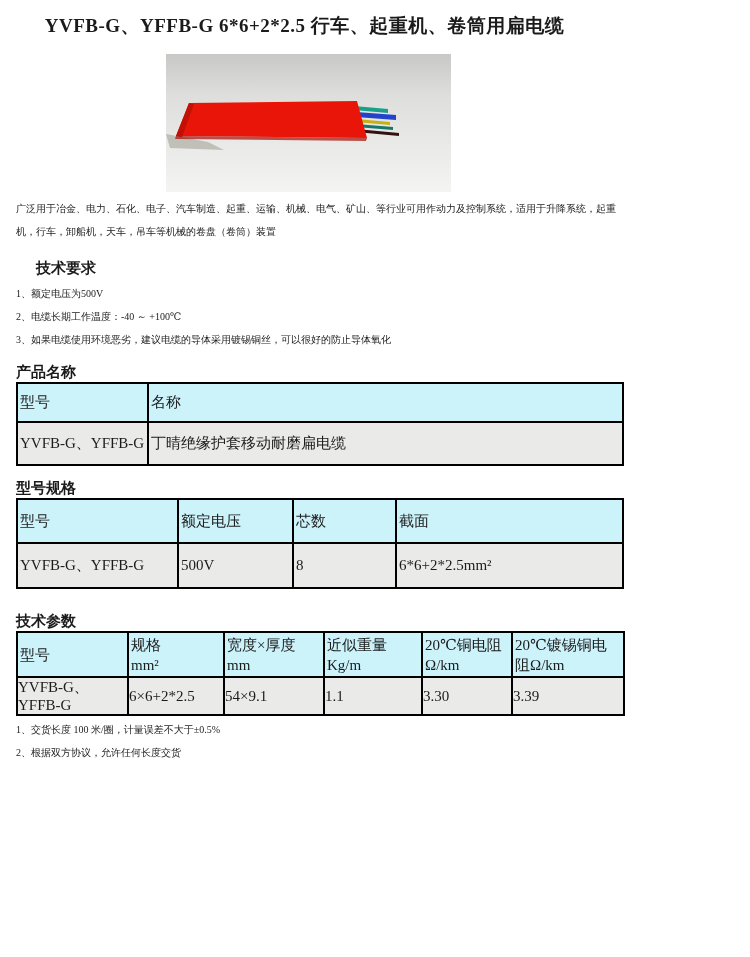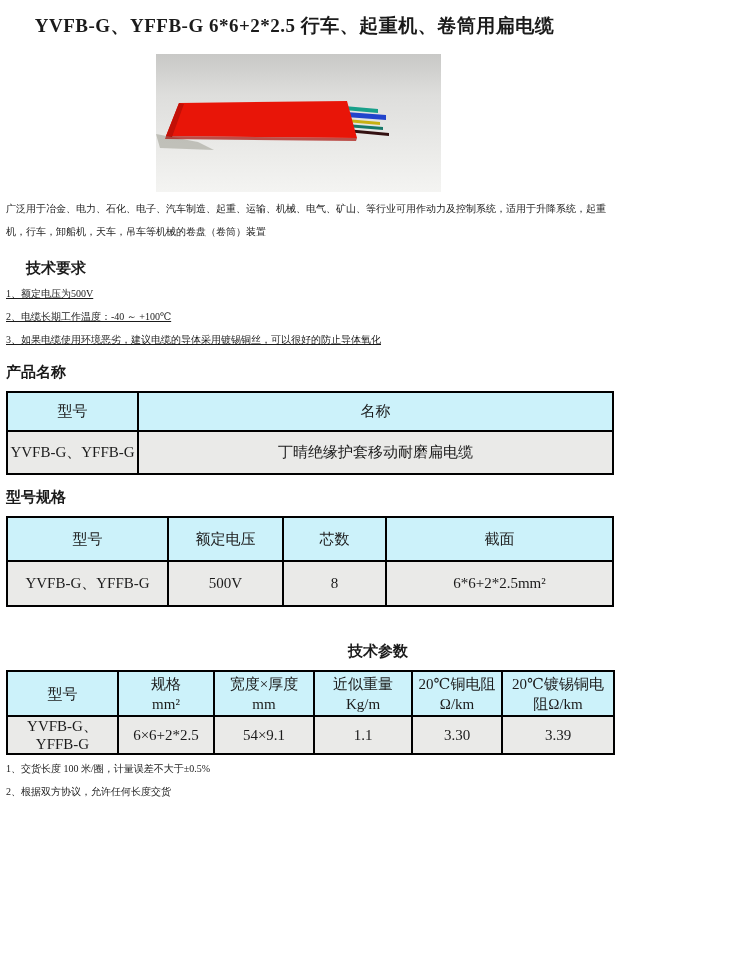--- a/index.html
+++ b/index.html
@@ -3,21 +3,21 @@
 <meta charset="utf-8">
 <style>
   html, body { margin: 0; padding: 0; }
   body {
     width: 750px; height: 957px;
     background: #ffffff;
     font-family: "Liberation Serif", "DejaVu Serif", serif;
     color: var(--text, #1b1b1b);
     overflow: hidden;
   }
-  .doc { padding-left: 6px; }
+  .doc { padding-left: 16px; }
 
   .title {
     width: 577px;
     padding-top: 15px;
     text-align: center;
     font-size: 19px;
     font-weight: bold;
     line-height: 22px;
     letter-spacing: 0.5px;
   }
@@ -31,39 +31,39 @@
   .h {
     font-size: 15px;
     font-weight: bold;
     line-height: 20px;
     margin: 0;
   }
   .h-app  { margin-top: 11px; }
   .h-tech { margin-top: 15px; margin-left: 20px; }
   .h-prod { margin-top: 11px; }
   .h-spec { margin-top: 12px; }
-  .h-para { margin-top: 34px; text-align: center; }
+  .h-para { margin-top: 22px; }
   .h-del  { margin-top: 47px; }
 
   .p, .list-line {
     width: 604px;
     font-size: 10px;
     line-height: 23px;
     margin: 0;
   }
   .p-app  { margin-top: 5px; }
-  .list-tech { margin-top: 4px; text-decoration: underline; }
+  .list-tech { margin-top: 4px; }
   .list-del  { margin-top: 2px; }
 
   table.t {
     border-collapse: collapse;
     table-layout: fixed;
-    margin-top: 9px;
+    margin-top: 0;
     width: 606px;
-    text-align: center;
+    text-align: left;
     font-size: 15px;
   }
   table.t th, table.t td {
     border: 2px solid var(--table-border, #000000);
     padding: 0 2px;
     font-weight: normal;
     vertical-align: middle;
     overflow: hidden;
   }
   table.t th { background: var(--table-header-bg, #ccf2fa); }

